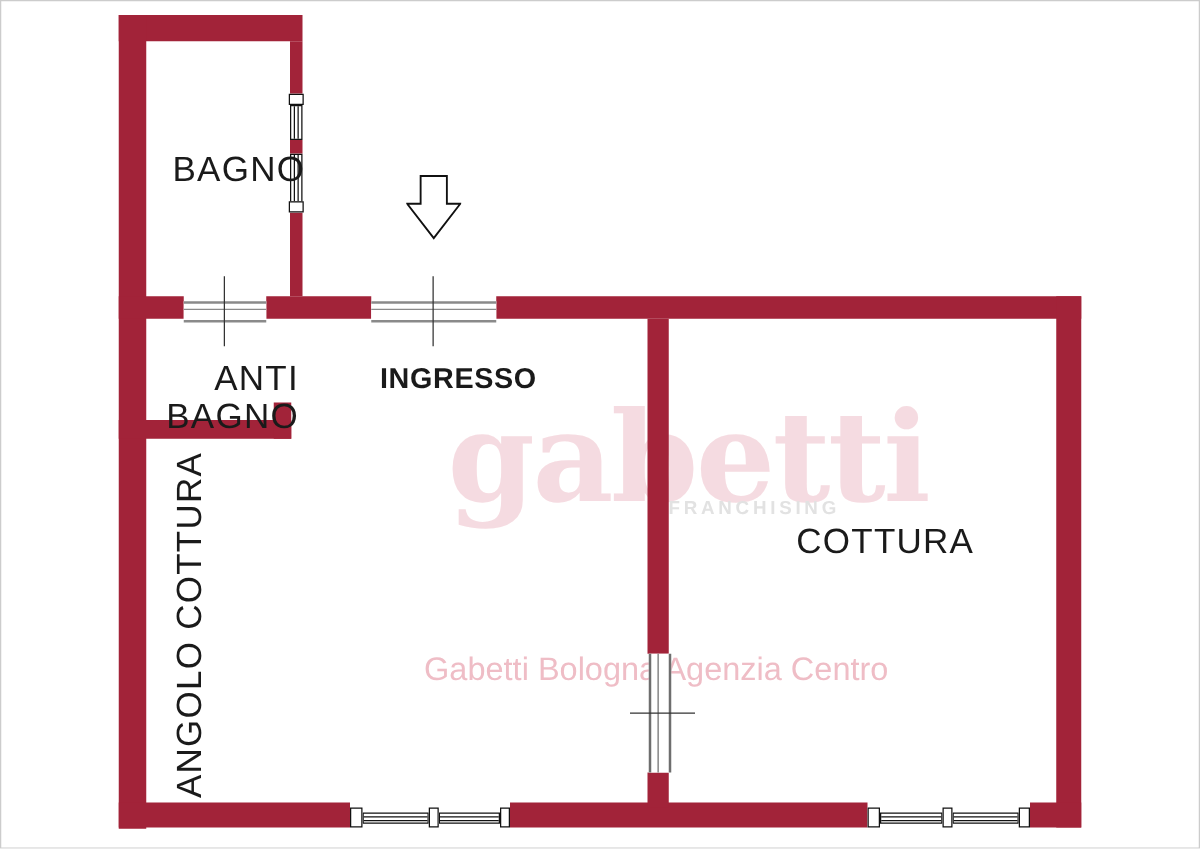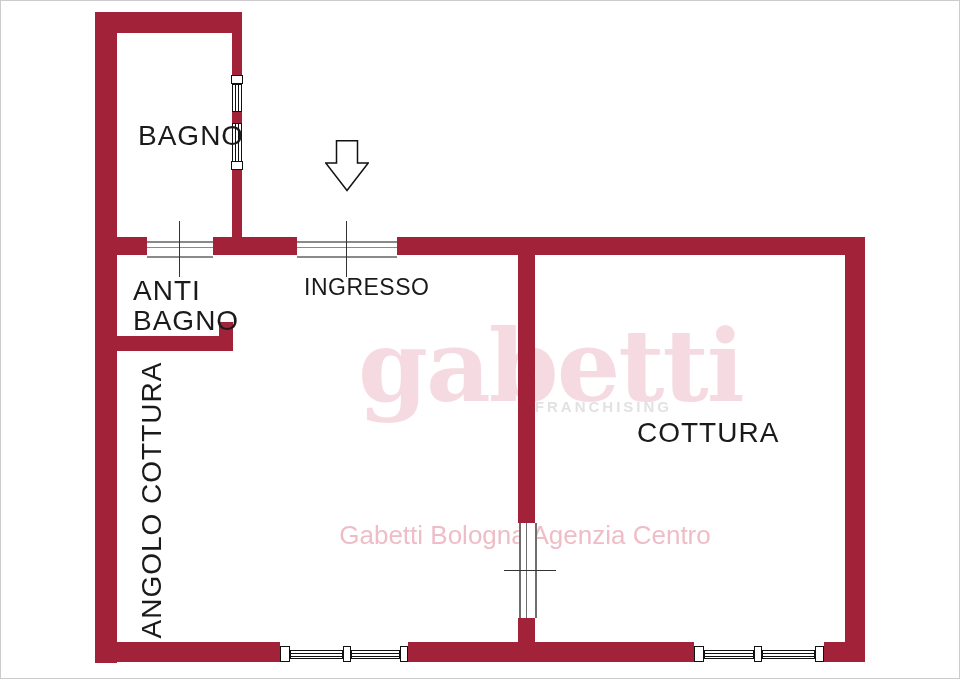--- a/index.html
+++ b/index.html
@@ -117,26 +117,26 @@
   <div class="win-cap" style="left:754px;top:646px;width:8px;height:16px;"></div>
   <div class="win-sec-h" style="left:762px;top:650px;width:53px;"></div>
   <div class="win-cap" style="left:815px;top:646px;width:9px;height:16px;"></div>
 
   <svg class="arrow" style="left:325px;top:140px;" width="44" height="52" viewBox="0 0 44 52">
     <polygon points="11.5,0.75 32.5,0.75 32.5,23 43.25,23 22,50.5 0.75,23 11.5,23" fill="#ffffff" stroke="#111111" stroke-width="1.5" stroke-linejoin="miter"></polygon>
   </svg>
 
   <div class="room-label" style="left:138px;top:121px;">BAGNO</div>
 
-  <div class="room-label" style="left:133px;top:276px;">
+  <div class="room-label" style="left:133px;top:288px;text-align:right;">
     <div>ANTI</div>
     <div>BAGNO</div>
   </div>
 
-  <div class="room-label label-sm" style="left:304px;top:275px;">INGRESSO</div>
+  <div class="room-label label-sm" style="left:304px;top:290px;font-weight:bold;">INGRESSO</div>
 
   <div class="room-label rot" style="left:152px;top:500px;">ANGOLO COTTURA</div>
 
 
   <div class="room-label" style="left:637px;top:418px;">COTTURA</div>
 
   <div class="frame"></div>
 </div>
 
 </body></html>

